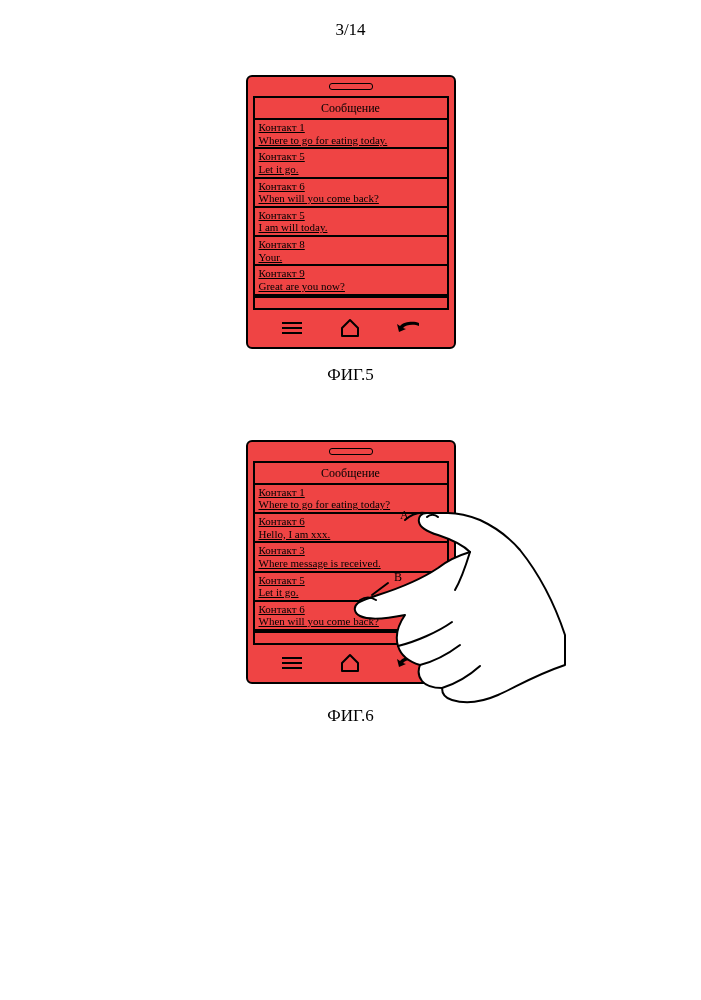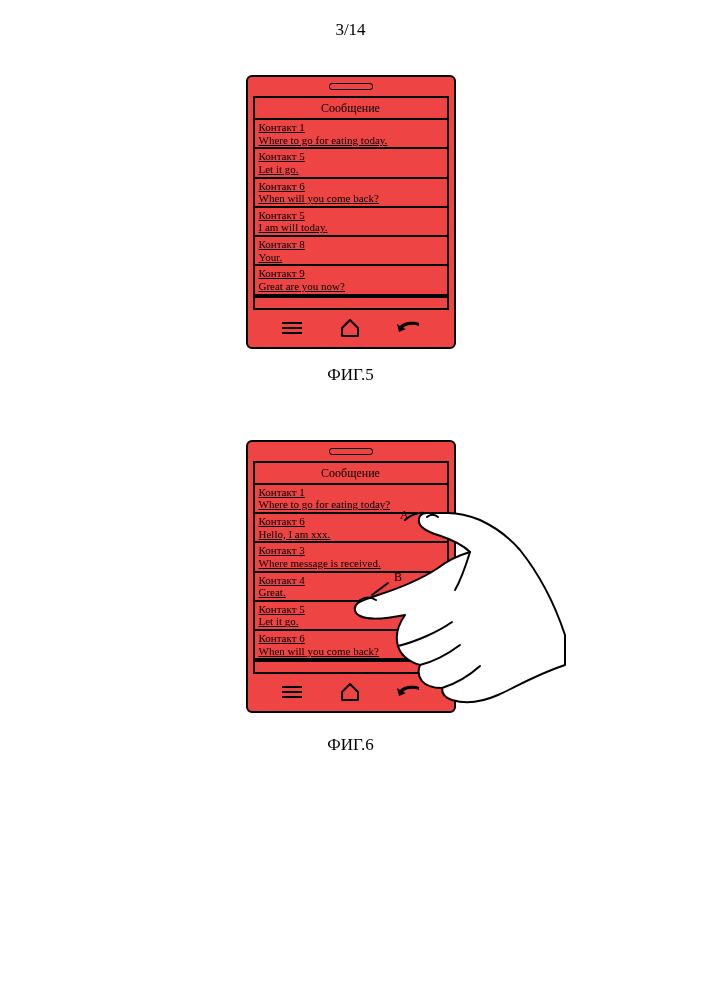--- a/index.html
+++ b/index.html
@@ -185,24 +185,20 @@
             <div class="contact-name">Контакт 1</div>
             <div class="preview">Where to go for eating today?</div>
           </div>
           <div class="msg-item">
             <div class="contact-name">Контакт 6</div>
             <div class="preview">Hello, I am xxx.</div>
           </div>
           <div class="msg-item">
             <div class="contact-name">Контакт 3</div>
             <div class="preview">Where message is received.</div>
-          </div>
-          <div class="msg-item">
-            <div class="contact-name">Контакт 4</div>
-            <div class="preview">Great.</div>
           </div>
           <div class="msg-item">
             <div class="contact-name">Контакт 5</div>
             <div class="preview">Let it go.</div>
           </div>
           <div class="msg-item">
             <div class="contact-name">Контакт 6</div>
             <div class="preview">When will you come back?</div>
           </div>
           <div class="partial-row"></div>

